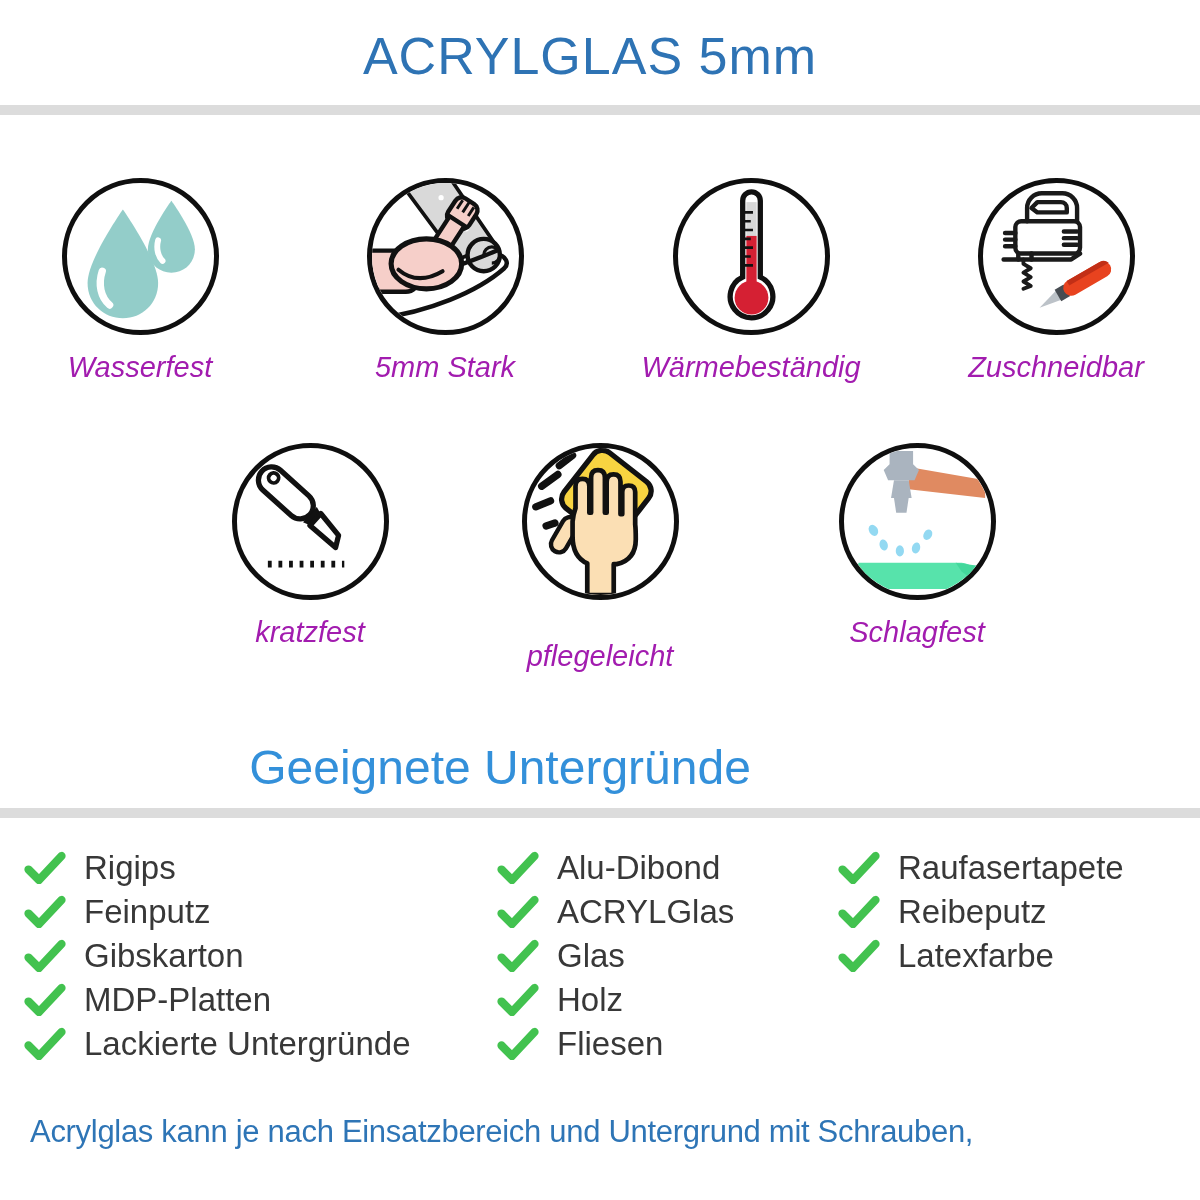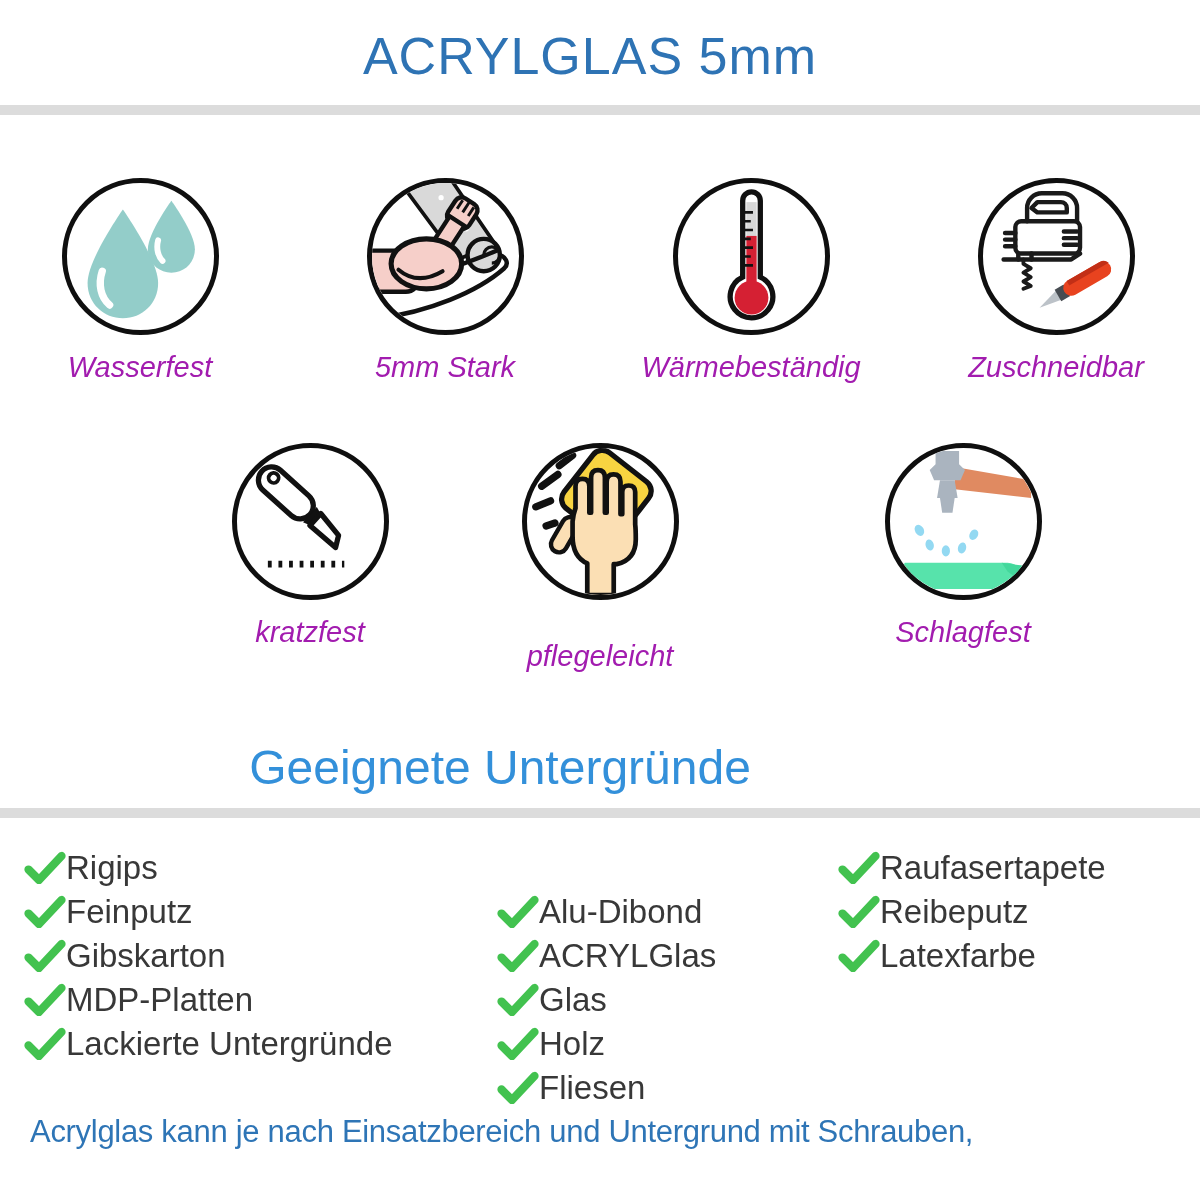--- a/index.html
+++ b/index.html
@@ -16,41 +16,41 @@
   .d1 { top:105px; }
   .d2 { top:808px; }
 
   .feature { position:absolute; width:280px; display:flex; flex-direction:column; align-items:center; }
   .f1 { left:0px;   top:178px; }
   .f2 { left:305px; top:178px; }
   .f3 { left:611px; top:178px; }
   .f4 { left:916px; top:178px; }
   .f5 { left:170px; top:443px; }
   .f6 { left:460px; top:443px;gap:24px; }
-  .f7 { left:823px; top:443px; }
+  .f7 { left:777px; top:443px; }
   .circle {
     width:157px; height:157px; border:5px solid #0f0f0f; border-radius:50%;
     background:#fff; overflow:hidden; flex:0 0 auto;
   }
   .circle svg { display:block; width:100%; height:100%; }
   .feature .label {
     margin-top:16px; font-size:29px; color:#a21caf; text-align:center; white-space:nowrap;font-style:italic;
   }
   .row2 .label { margin-top:16px; }
 
   .subtitle {
     position:absolute; top:740px; left:0; width:1000px; text-align:center;
     font-size:48px; font-weight:500; color:#3390da;
   }
 
   .col { position:absolute; top:846px; display:flex; flex-direction:column; }
   .c1 { left:24px; }
-  .c2 { left:497px;margin-top:44px; }
+  .c2 { left:497px; }
   .c3 { left:838px; }
-  .check-item { display:flex; align-items:center; height:44px; }
+  .check-item { display:flex; align-items:center; height:44px; gap:18px; }
   .check-item svg { flex:0 0 auto; }
   .check-item .item-text { font-size:33px; color:#383838; white-space:nowrap; }
 
   .note { position:absolute; left:30px; top:1112px; color:#2e75b6; font-size:31px; line-height:39px; letter-spacing:-0.3px; }
 </style>
 </head>
 <body>
 
 <div class="canvas">
 

